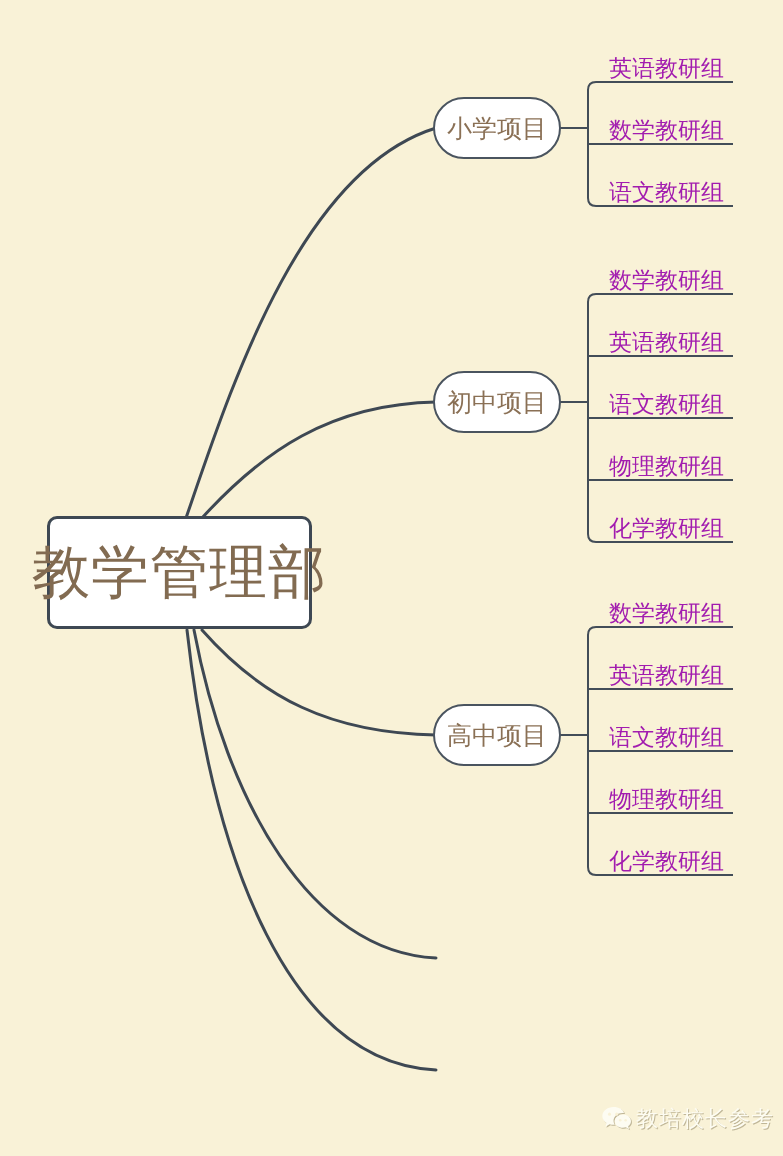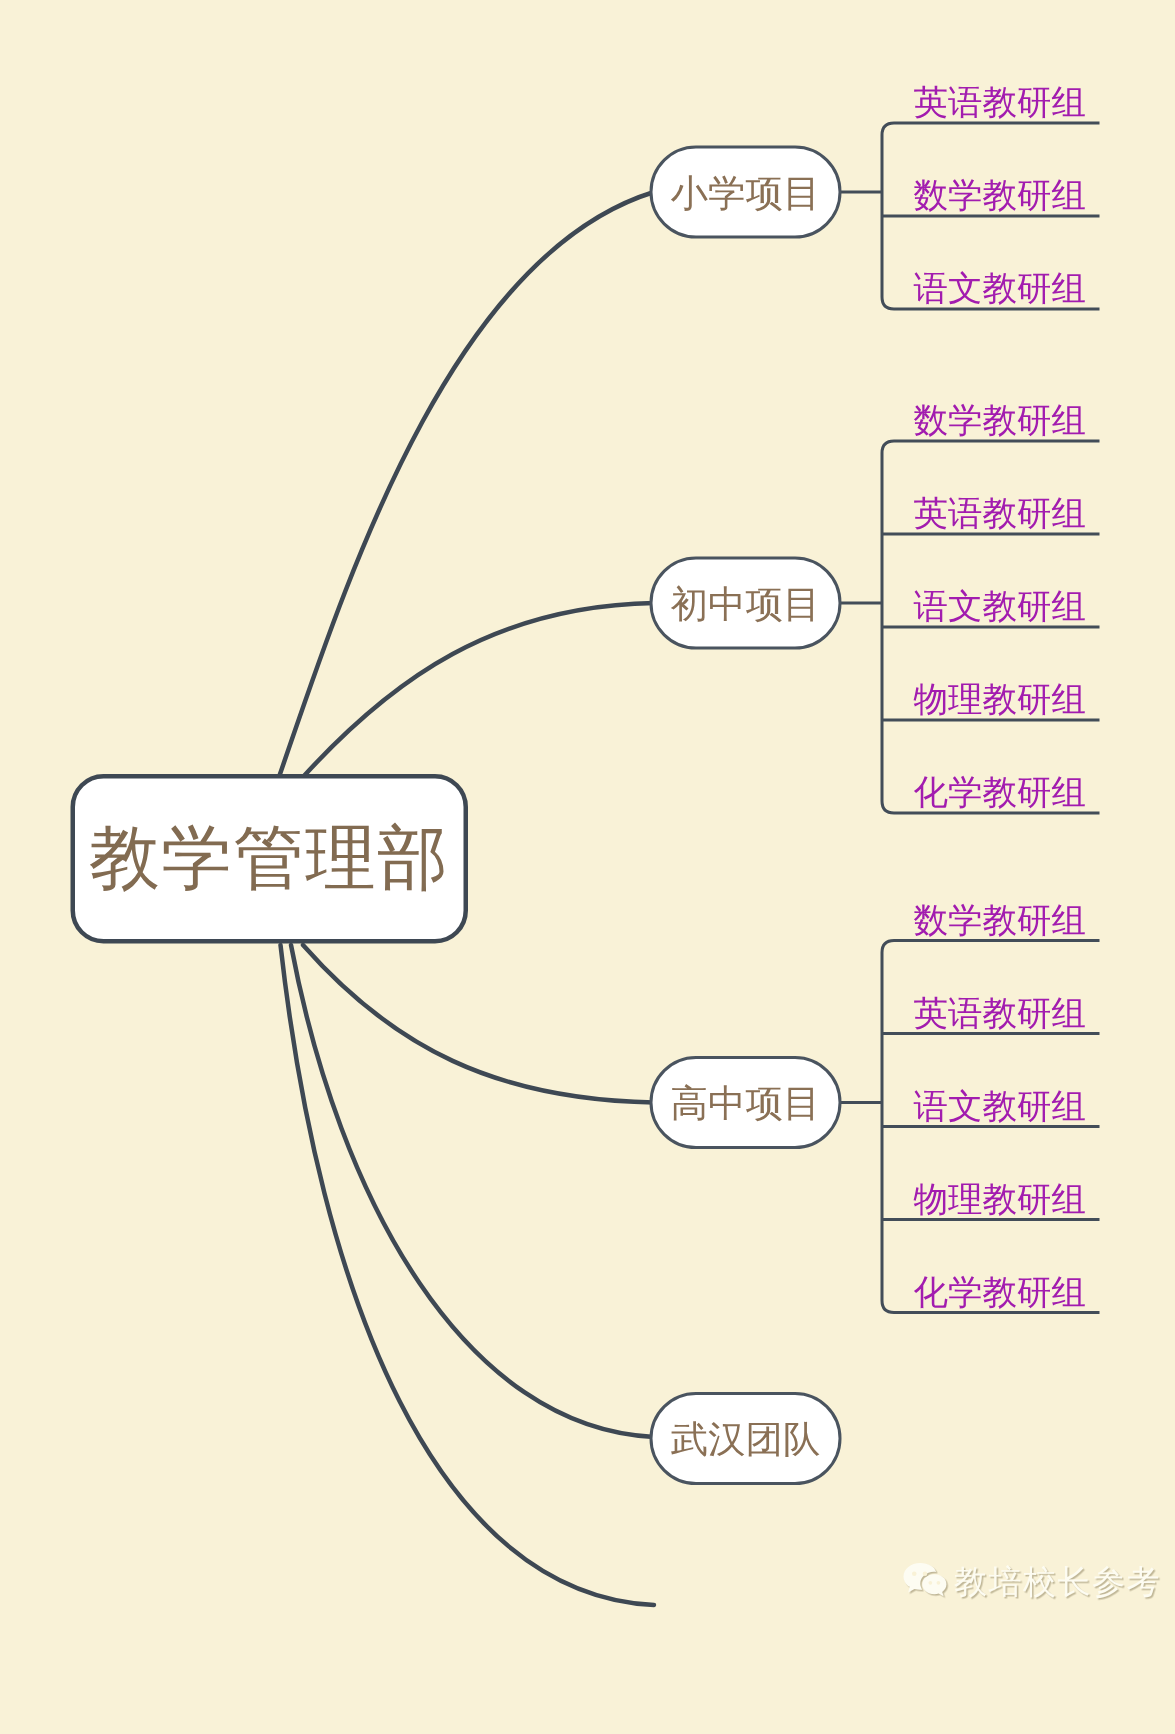--- a/index.html
+++ b/index.html
@@ -9,33 +9,33 @@
   }
   svg.links{position:absolute;left:0;top:0;width:783px;height:1156px;}
   .curve{fill:none;stroke:#3e4853;stroke-width:3;stroke-linecap:round;}
   .bracket{fill:none;stroke:#434d58;stroke-width:2;}
   .node{
     position:absolute;background:#ffffff;display:flex;align-items:center;justify-content:center;
     box-sizing:border-box;color:#8a7055;white-space:nowrap;font-family:Liberation Mono, monospace;
   }
   .root-node{
     left:47px;top:516px;width:265px;height:113px;
-    border:3px solid #3e4853;border-radius:22px;
-    font-size:47px;color:#826b51;letter-spacing:1px;
+    border:3px solid #3e4853;border-radius:10px;
+    font-size:58px;color:#826b51;letter-spacing:1px;
   }
   .oval{
     left:433px;width:128px;height:62px;
     border:2px solid #4a545f;border-radius:31px;font-size:25px;
   }
   .leaf{
     position:absolute;left:596px;width:141px;height:27px;line-height:27px;
     text-align:center;font-size:23px;color:#a21caf;white-space:nowrap;
   }
   .watermark{
-    position:absolute;top:1040px;right:9px;display:flex;align-items:flex-start;gap:1px;
+    position:absolute;top:1104px;right:9px;display:flex;align-items:flex-end;gap:1px;
     color:#fdfcf2;font-size:22px;letter-spacing:1px;
     filter:drop-shadow(1px 1px 0 rgba(146,134,100,0.55));
   }
   .wx-icon{display:block;}
 </style>
 </head>
 <body>
 
 <div class="canvas">
 
@@ -55,23 +55,20 @@
   </div>
 
   <div class="node oval" style="top:97px">
     <span>小学项目</span>
   </div>
   <div class="node oval" style="top:704px">
     <span>高中项目</span>
   </div>
   <div class="node oval" style="top:371px">
     <span>初中项目</span>
-  </div>
-  <div class="node oval" style="top:928px">
-    <span>武汉团队</span>
   </div>
 
   <div class="leaf" style="top:55px">英语教研组</div>
   <div class="leaf" style="top:117px">数学教研组</div>
   <div class="leaf" style="top:179px">语文教研组</div>
 
   <div class="leaf" style="top:267px">数学教研组</div>
   <div class="leaf" style="top:329px">英语教研组</div>
   <div class="leaf" style="top:391px">语文教研组</div>
   <div class="leaf" style="top:453px">物理教研组</div>

